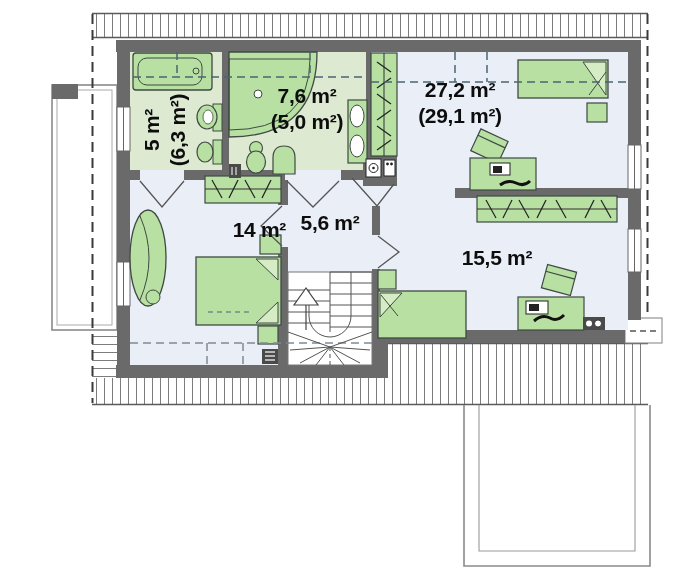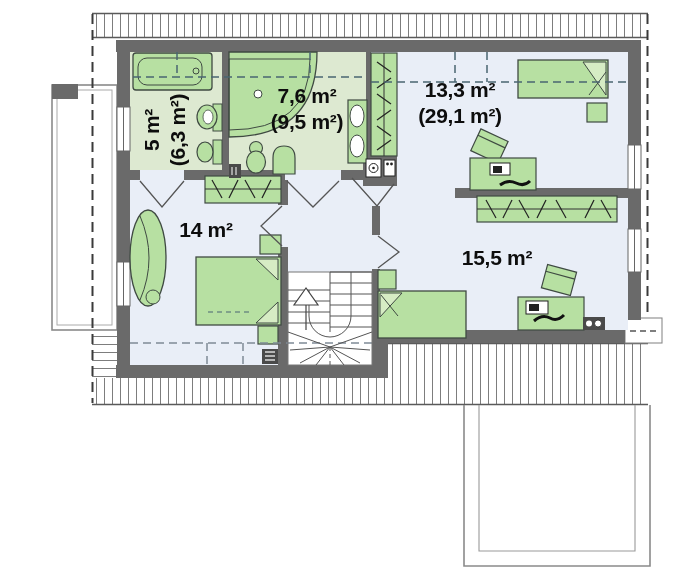--- a/index.html
+++ b/index.html
@@ -309,25 +309,28 @@
     <polyline points="282,206 261,226 282,246"></polyline>
   </g>
 </svg>
 
 <div class="room-label rot" style="left:110px;top:103px;width:110px;height:54px;">
   <span>5 m²</span>
   <span>(6,3 m²)</span>
 </div>
 <div class="room-label" style="left:227px;top:82px;width:160px;height:54px;">
   <span>7,6 m²</span>
-  <span>(9,5 m²)</span>
+  <span>(5,0 m²)</span>
 </div>
 <div class="room-label" style="left:380px;top:76px;width:160px;height:54px;">
-  <span>13,3 m²</span>
+  <span>27,2 m²</span>
   <span>(29,1 m²)</span>
 </div>
-<div class="room-label" style="left:126px;top:203px;width:160px;height:54px;">
+<div class="room-label" style="left:126px;top:203px;width:160px;height:54px;align-items:flex-end;">
   <span>14 m²</span>
+</div>
+<div class="room-label" style="left:250px;top:209px;width:160px;height:27px;">
+  <span>5,6 m²</span>
 </div>
 <div class="room-label" style="left:417px;top:231px;width:160px;height:54px;align-items:center;">
   <span>15,5 m²</span>
 </div>
 </div>
 
 </body></html>

